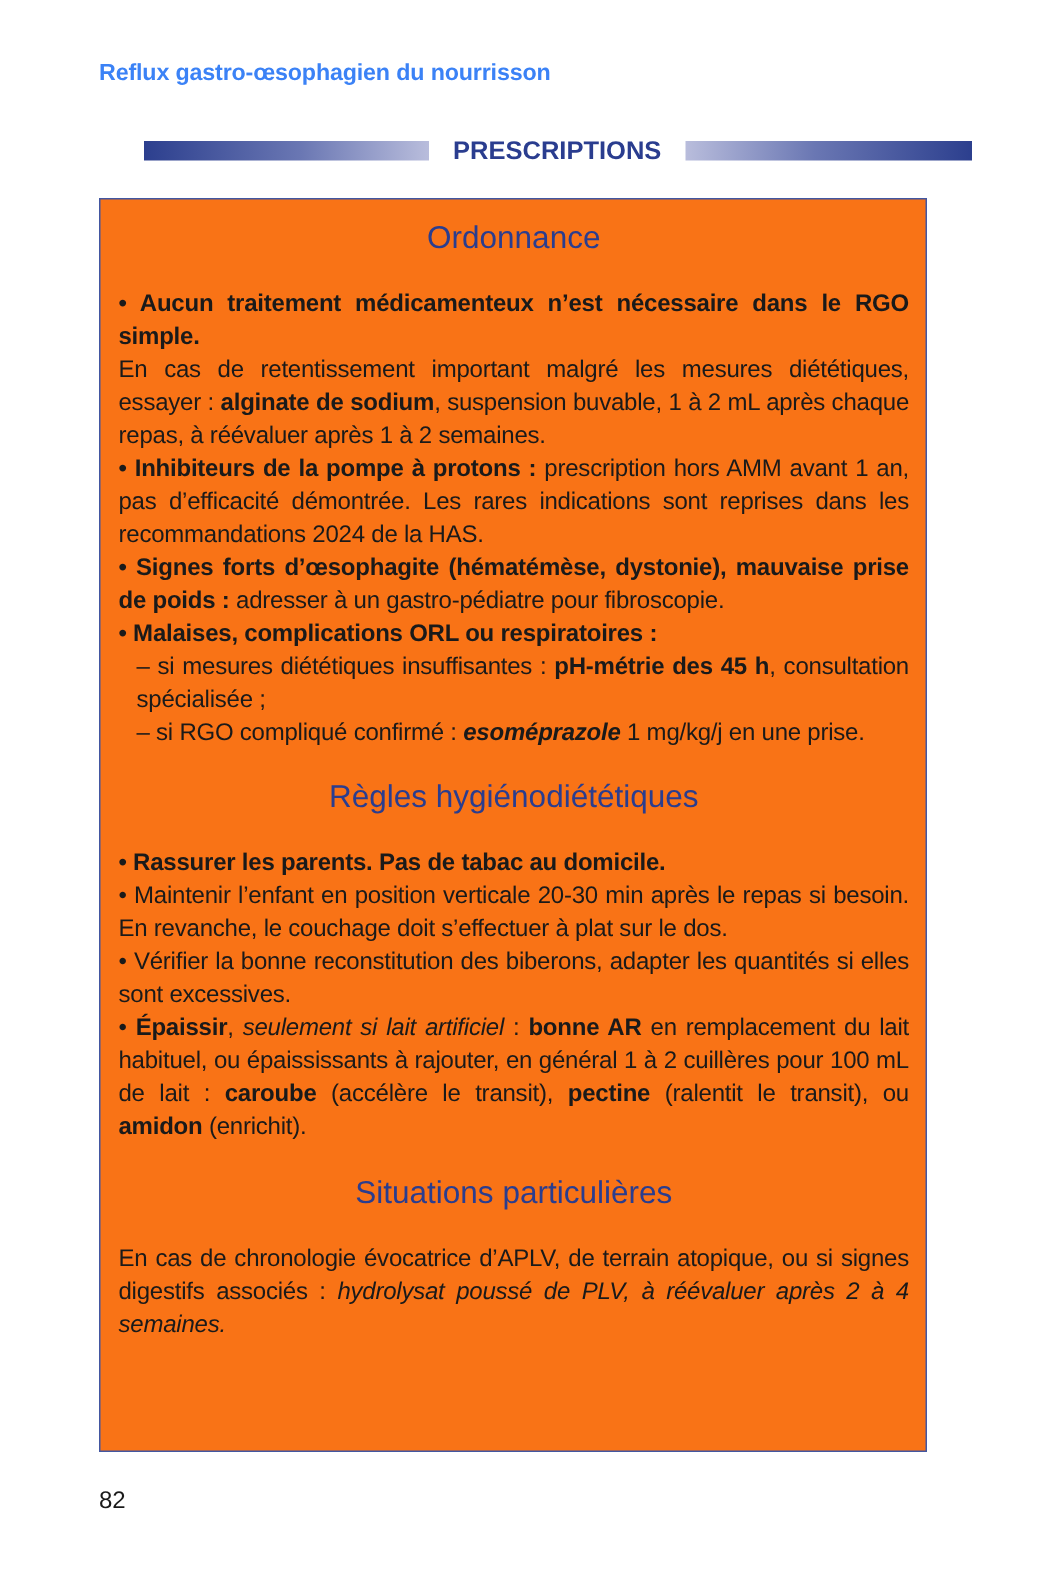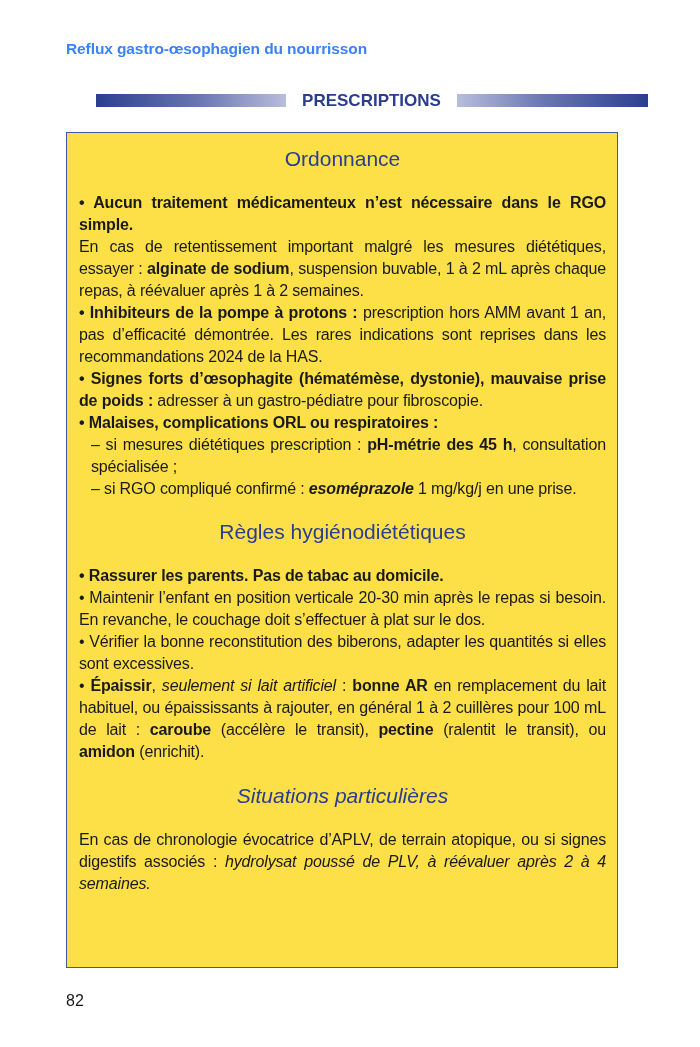--- a/index.html
+++ b/index.html
@@ -41,34 +41,34 @@
     text-align: center;
     font-size: 17px;
     font-weight: bold;
     color: #2a3d8f;
     line-height: 22px;
   }
   .box {
     position: absolute;
     left: 66px; top: 132px;
     width: 552px; height: 836px;
-    background: #fde047;
+    background: #f97316;
     border: 1.5px solid #4256a1;
     padding: 0 11px 0 12px;
   }
   .box-heading {
     text-align: center;
     color: #2a3d8f;
     font-size: 21px;
     font-weight: normal;
     line-height: 26px;
   }
   .h-ordonnance { margin-top: 13px; }
   .h-regles { margin-top: 19px; }
-  .h-situations { margin-top: 20px; font-style: italic; }
+  .h-situations { margin-top: 20px; }
   .para {
     font-size: 16px;
     line-height: 22px;
     text-align: justify;
     letter-spacing: -0.15px;
   }
   .para b { font-weight: bold; }
   .para i { font-style: italic; }
   .mt-first { margin-top: 20px; }
   .mt-gap { margin-top: 0; }
@@ -113,21 +113,21 @@
     <b>• Inhibiteurs de la pompe à protons :</b><span> prescription hors AMM avant 1 an, pas d’efficacité démontrée. Les rares indications sont reprises dans les recommandations 2024 de la HAS.</span>
   </p>
 
   <p class="para mt-gap">
     <b>• Signes forts d’œsophagite (hématémèse, dystonie), mauvaise prise de poids :</b><span> adresser à un gastro-pédiatre pour fibroscopie.</span>
   </p>
 
   <div class="mt-gap">
     <p class="para"><b>• Malaises, complications ORL ou respiratoires :</b></p>
     <p class="sub">
-      <span>– si mesures diététiques prescription : </span><b>pH-métrie des 45 h</b><span>, consultation spécialisée ;</span>
+      <span>– si mesures diététiques insuffisantes : </span><b>pH-métrie des 45 h</b><span>, consultation spécialisée ;</span>
     </p>
     <p class="sub">
       <span>– si RGO compliqué confirmé : </span><b><i>esoméprazole</i></b><span> 1 mg/kg/j en une prise.</span>
     </p>
   </div>
 
   <div class="box-heading h-regles">Règles hygiénodiététiques</div>
 
   <p class="para mt-first">
     <b>• Rassurer les parents. Pas de tabac au domicile.</b>

